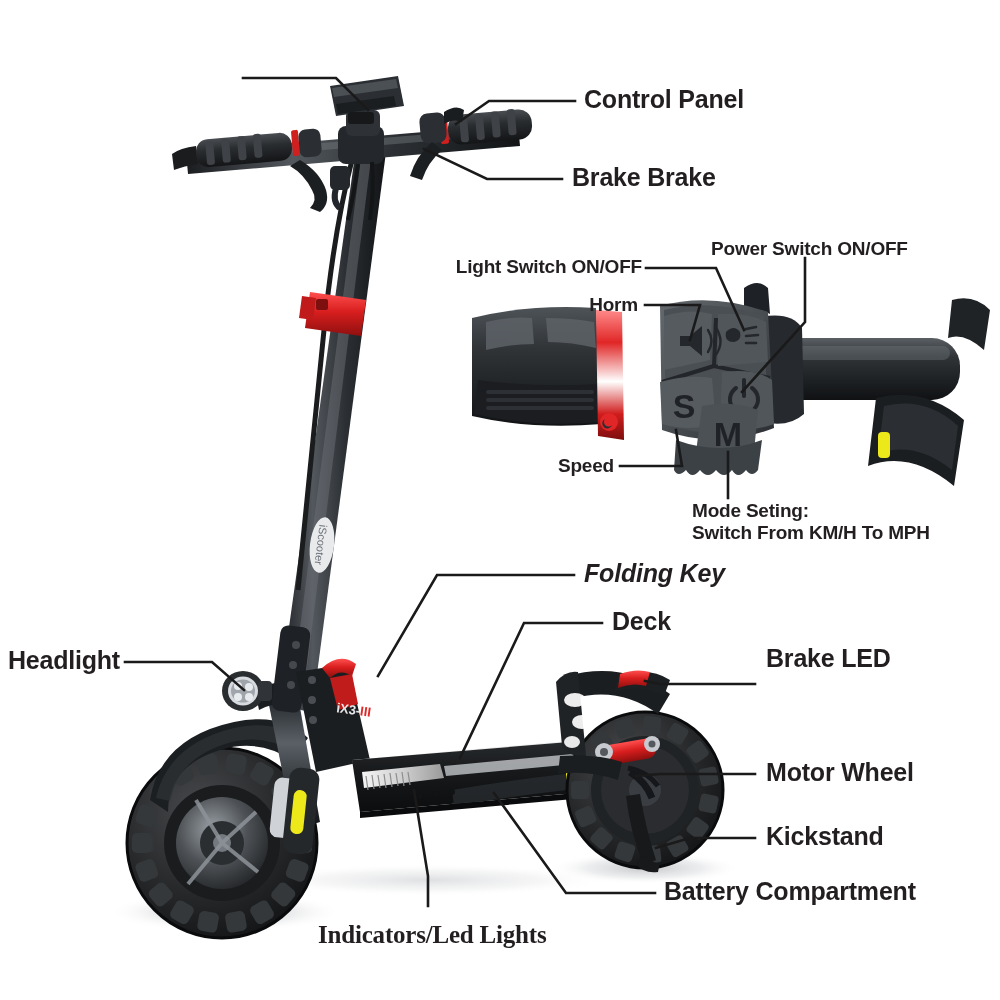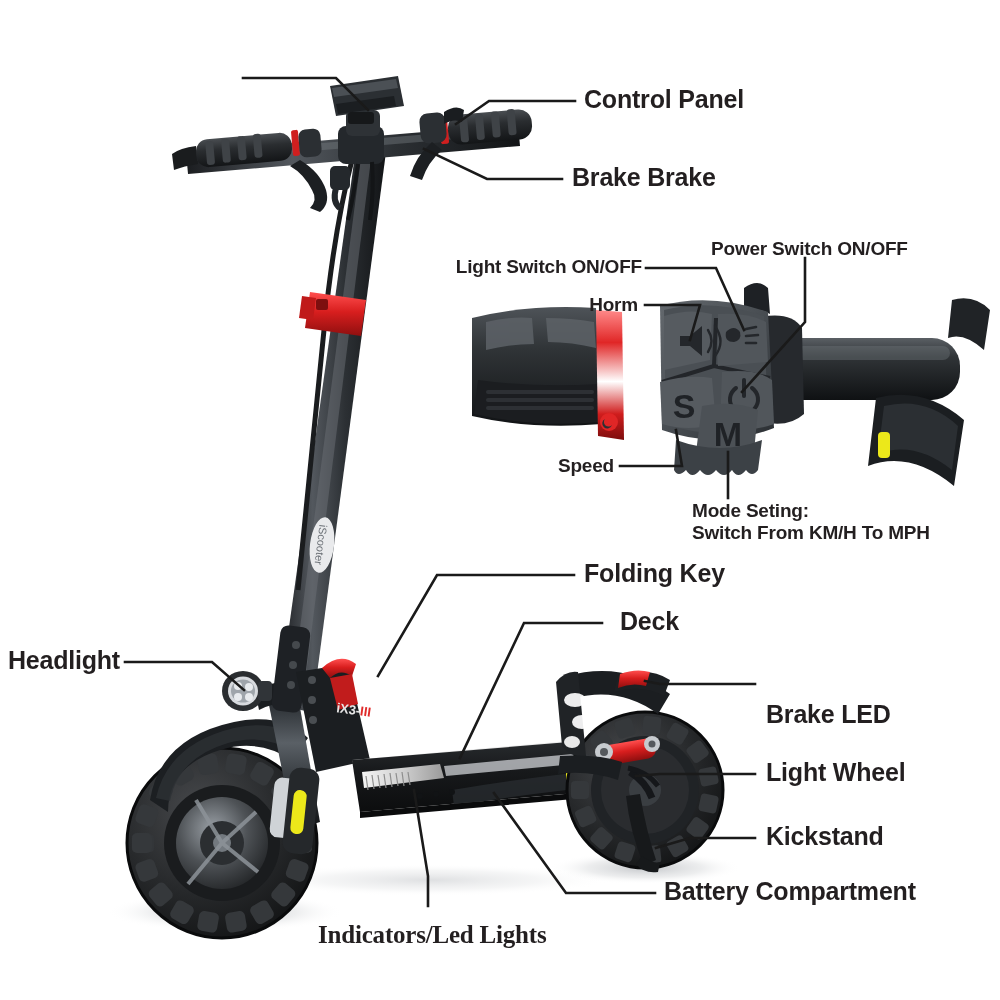--- a/index.html
+++ b/index.html
@@ -559,29 +559,29 @@
 
     <path d="M728 498 L728 452"></path>
   </g>
 </svg>
 
 
 <div class="lbl big" style="left:584px;top:85px;">Control Panel</div>
 
 <div class="lbl big" style="left:572px;top:163px;">Brake Brake</div>
 
-<div class="lbl big" style="left:584px;top:559px;">Folding Key</div>
-
-<div class="lbl big" style="left:612px;top:607px;margin-left:8px;">Deck</div>
+<div class="lbl big" style="left:584px;top:559px;font-style:italic;">Folding Key</div>
+
+<div class="lbl big" style="left:612px;top:607px;">Deck</div>
 
 <div class="lbl big r" style="left:0px;top:646px;width:120px;">Headlight</div>
 
-<div class="lbl big" style="left:766px;top:700px;">Brake LED</div>
-
-<div class="lbl big" style="left:766px;top:758px;">Light Wheel</div>
+<div class="lbl big" style="left:766px;top:644px;">Brake LED</div>
+
+<div class="lbl big" style="left:766px;top:758px;">Motor Wheel</div>
 
 <div class="lbl big" style="left:766px;top:822px;">Kickstand</div>
 
 <div class="lbl big" style="left:664px;top:877px;">Battery Compartment</div>
 
 <div class="lbl big" style="left:318px;top:920px;font-family:Liberation Serif, serif;">Indicators/Led Lights</div>
 
 <div class="lbl mid" style="left:711px;top:238px;">Power Switch ON/OFF</div>
 
 <div class="lbl mid r" style="left:446px;top:256px;width:196px;">Light Switch ON/OFF</div>

